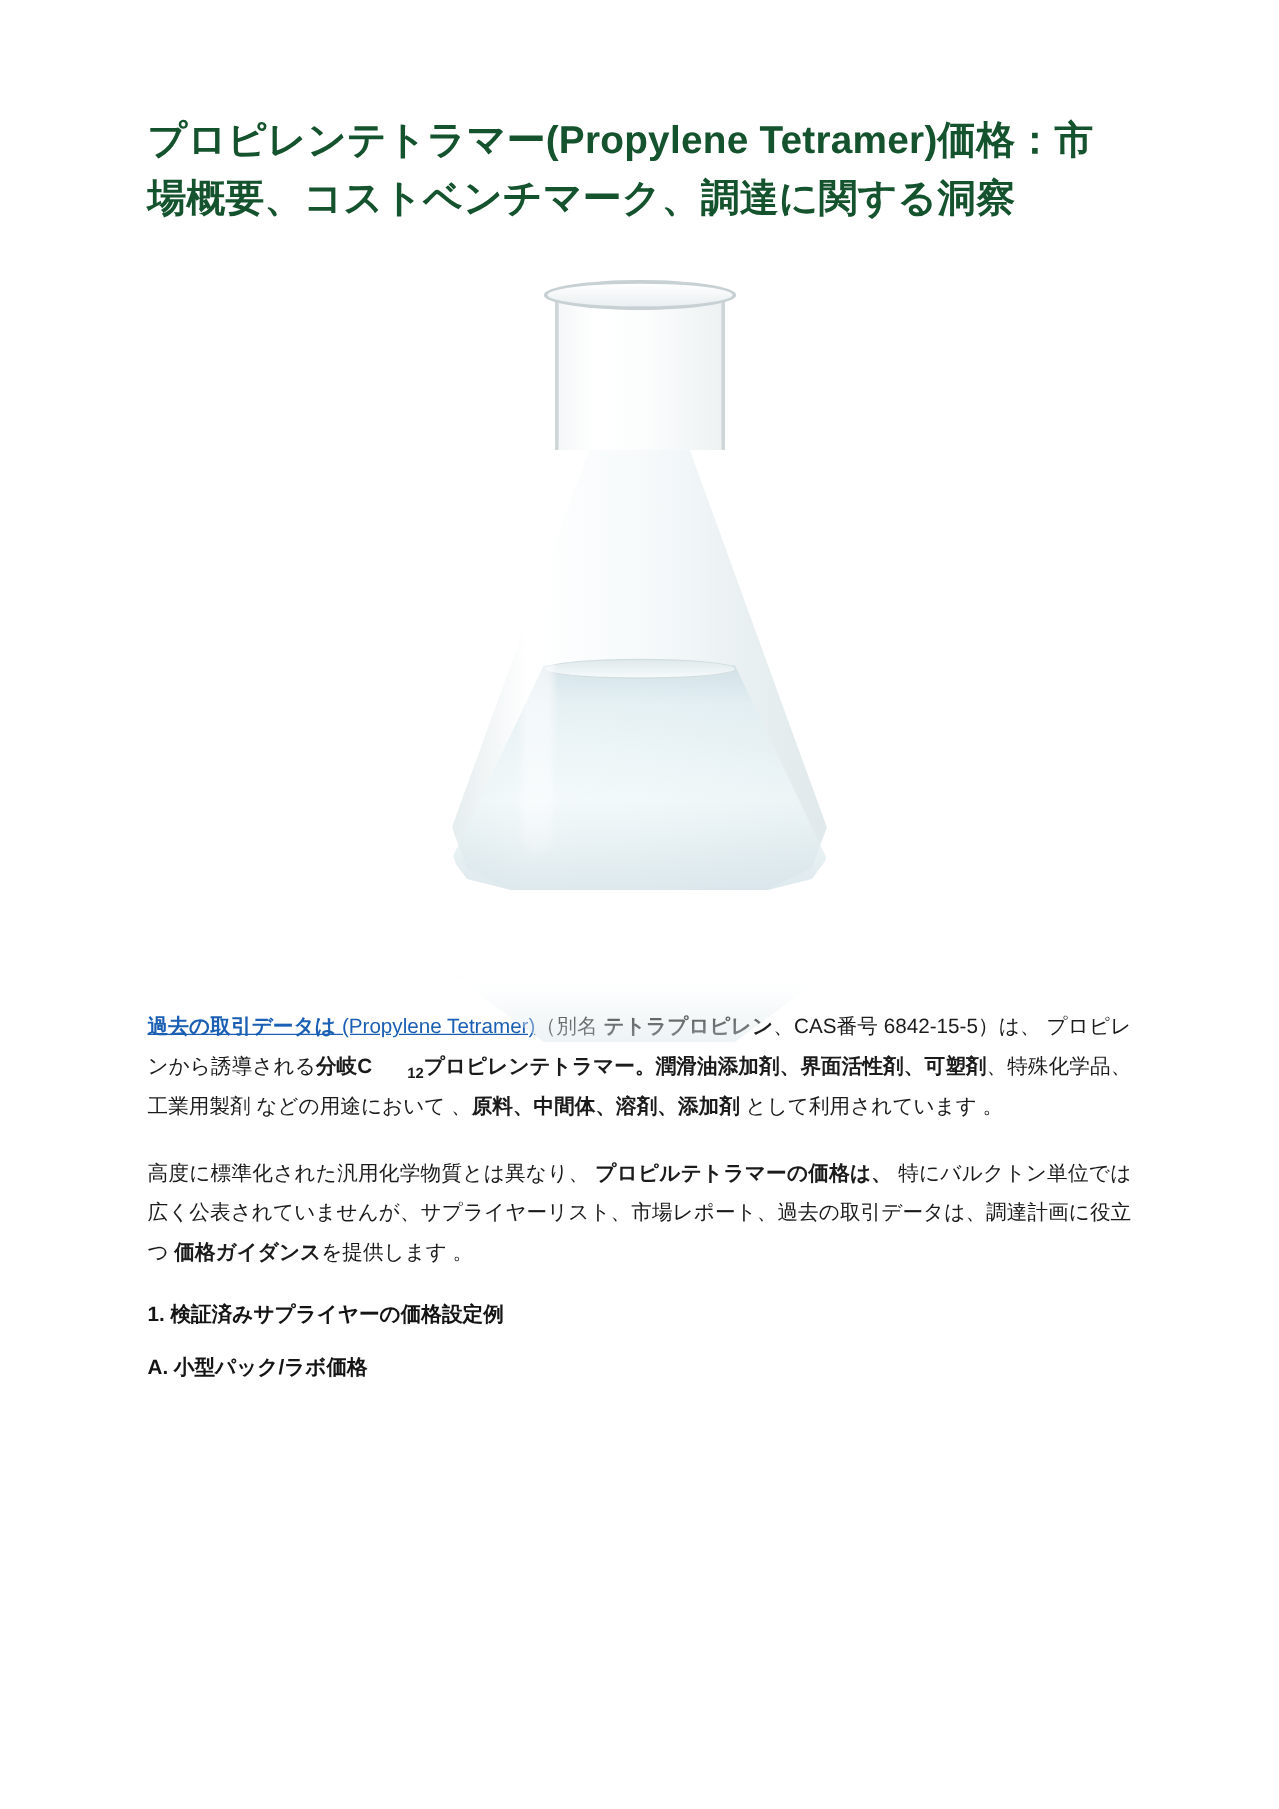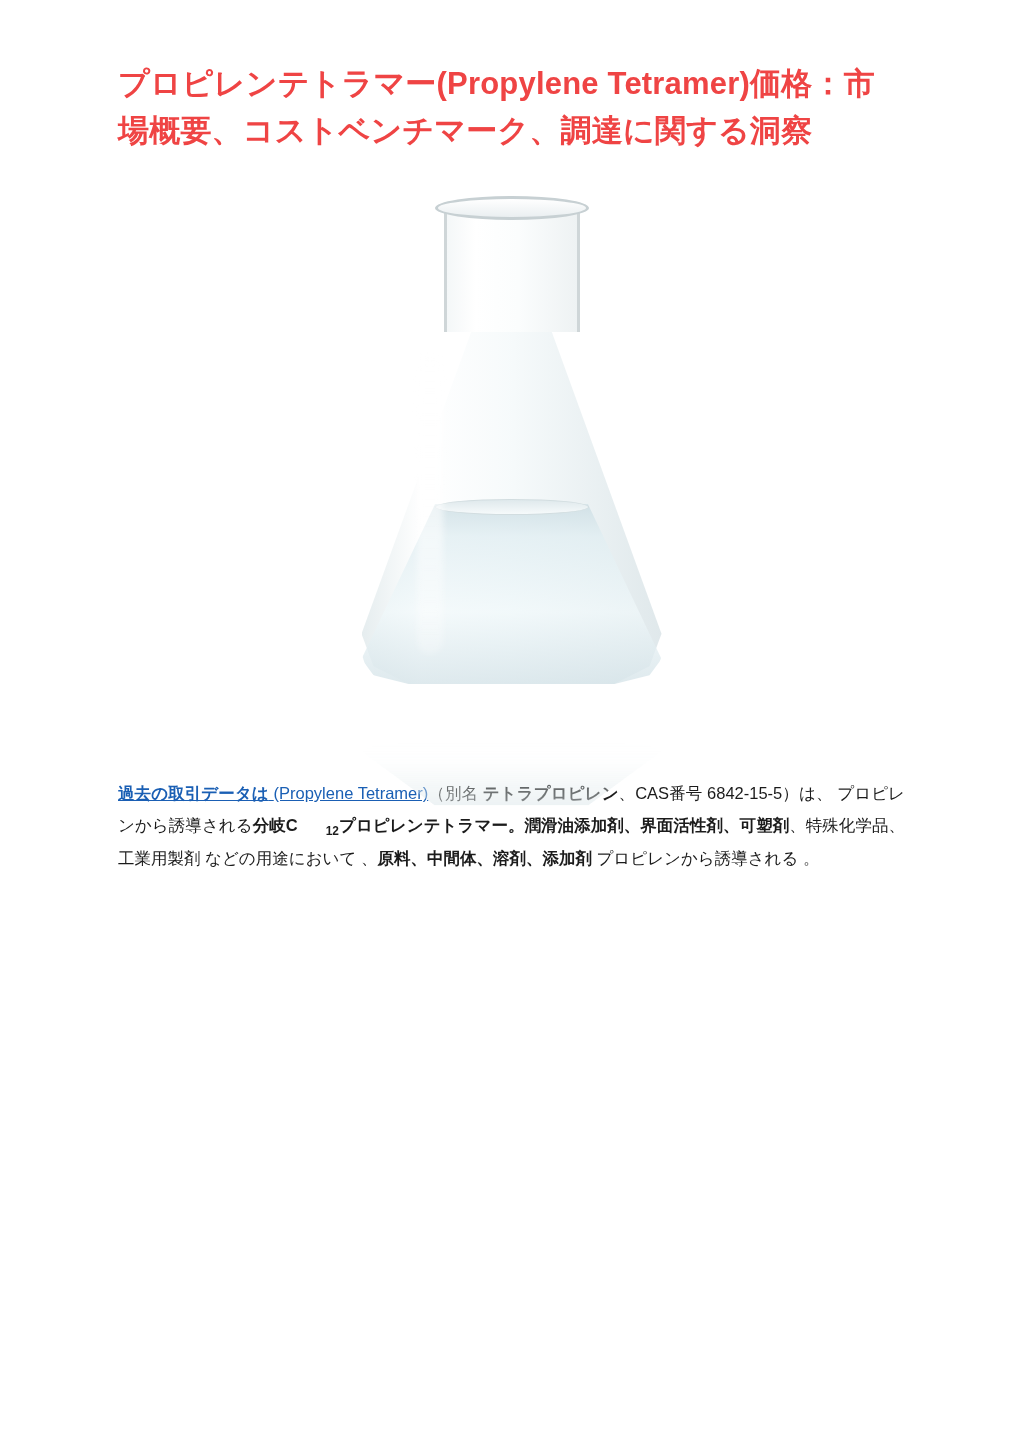--- a/index.html
+++ b/index.html
@@ -17,25 +17,25 @@
   }
   .page {
     width: 1023px;
     height: 1447px;
     box-sizing: border-box;
     padding: 0 118px;
     position: relative;
   }
   .doc-title {
     margin: 0;
-    padding-top: 60px;
+    padding-top: 88px;
     font-size: 31px;
     line-height: 1.52;
     font-weight: bold;
-    color: #ef4444;
+    color: #14532d;
     letter-spacing: 0.2px;
   }
   .hero-figure {
     margin: 30px 0 0 0;
     padding: 0;
     height: 580px;
     display: flex;
     align-items: flex-start;
     justify-content: center;
     position: relative;
@@ -177,19 +177,24 @@
       <div class="flask-liquid"></div>
       <div class="flask-meniscus"></div>
       <div class="flask-neck"></div>
       <div class="flask-lip"></div>
       <div class="flask-highlight"></div>
       <div class="flask-reflection"></div>
     </div>
   </div>
 
   <p class="body-text first">
-    <a class="link" href="#"><span>過去の取引データは</span> <span class="sub">(Propylene Tetramer)</span></a><span>（別名 </span><b>テトラプロピレン</b><span>、CAS番号 6842-15-5）は、 プロピレンから誘導される</span><b><span>分岐C</span><sub>12</sub><span>プロピレンテトラマー。潤滑油添加剤、界面活性剤、可塑剤</span></b><span>、特殊化学品、工業用製剤 などの用途において 、</span><b>原料、中間体、溶剤、添加剤</b><span> プロピレンから誘導される 。</span>
+    <a class="link" href="#"><span>過去の取引データは</span> <span class="sub">(Propylene Tetramer)</span></a><span>（別名 </span><b>テトラプロピレン</b><span>、CAS番号 6842-15-5）は、 プロピレンから誘導される</span><b><span>分岐C</span><sub>12</sub><span>プロピレンテトラマー。潤滑油添加剤、界面活性剤、可塑剤</span></b><span>、特殊化学品、工業用製剤 などの用途において 、</span><b>原料、中間体、溶剤、添加剤</b><span> として利用されています 。</span>
   </p>
 
-
-
+  <p class="body-text">
+    <span>高度に標準化された汎用化学物質とは異なり、 </span><b>プロピルテトラマーの価格は、</b><span> 特にバルクトン単位では広く公表されていませんが、サプライヤーリスト、市場レポート、過去の取引データは、調達計画に役立つ </span><b>価格ガイダンス</b><span>を提供します 。</span>
+  </p>
+
+  <p class="heading-num">1. 検証済みサプライヤーの価格設定例</p>
+
+  <p class="heading-sub">A. 小型パック/ラボ価格</p>
 
 </div>
 
 </body></html>

